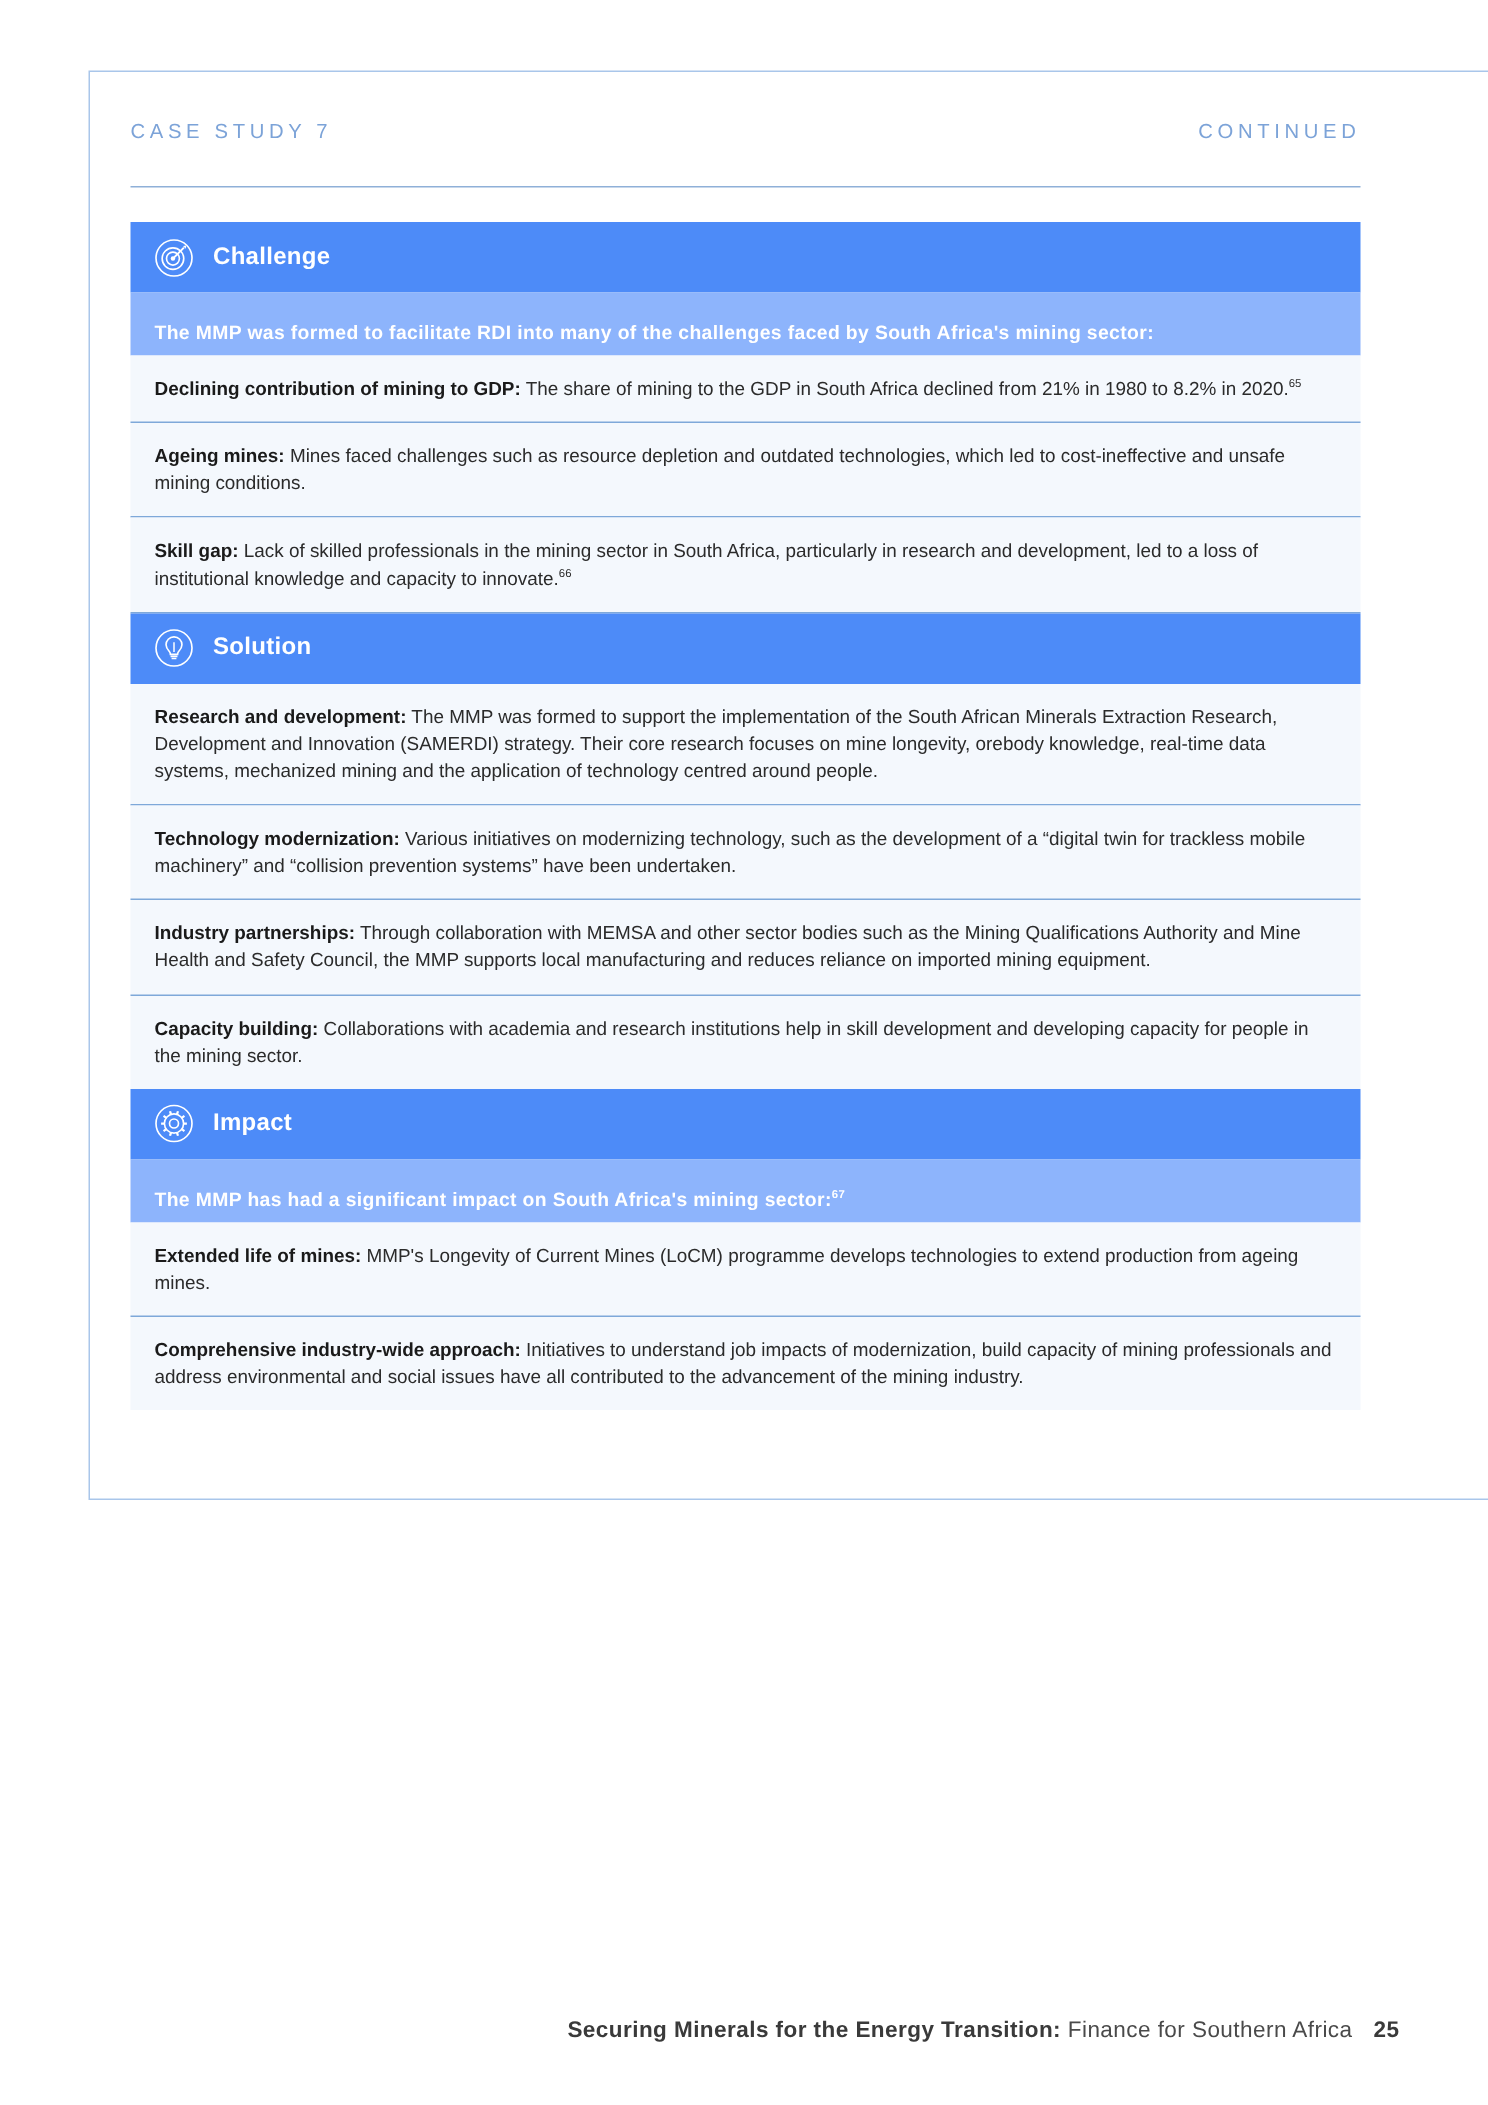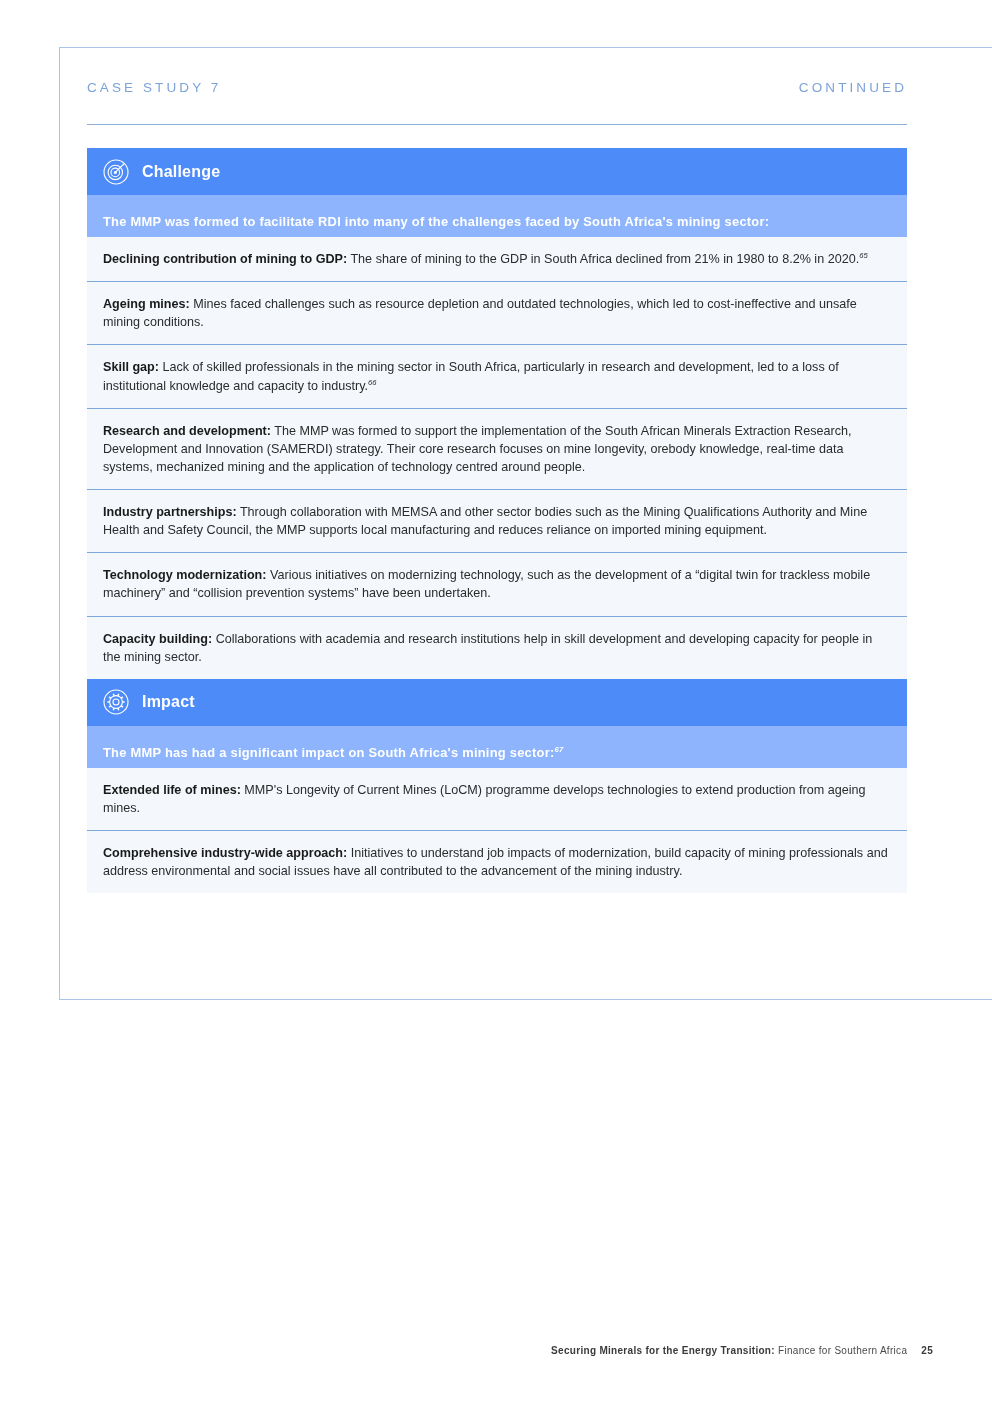--- a/index.html
+++ b/index.html
@@ -128,33 +128,32 @@
     color: #2b2b2b;
   }
   .row-text b {
     font-weight: 700;
     color: #1a1a1a;
   }
   sup {
     font-size: 7.6px;
     vertical-align: super;
     line-height: 0;
-    font-style: italic;
   }
 
   
   .page-footer {
     position: absolute;
     left: 0;
     top: 1345px;
     width: 992px;
     text-align: right;
     padding-right: 59px;
     box-sizing: border-box;
-    font-size: 10px;
+    font-size: 15px;
     color: #4a4a4a;
     letter-spacing: 0.3px;
     white-space: nowrap;
   }
   .page-footer .f-strong {
     font-weight: 600;
     color: #3a3a3a;
   }
   .page-footer .f-num {
     font-weight: 600;
@@ -190,30 +189,42 @@
       <div class="band-sub">
         <span class="band-sub-text">The MMP was formed to facilitate RDI into many of the challenges faced by South Africa's mining sector:</span>
       </div>
       <div class="row">
         <div class="row-text"><b>Declining contribution of mining to GDP:</b><span> The share of mining to the GDP in South Africa declined from 21% in 1980 to 8.2% in 2020.</span><sup>65</sup></div>
       </div>
       <div class="row">
         <div class="row-text"><b>Ageing mines:</b><span> Mines faced challenges such as resource depletion and outdated technologies, which led to cost-ineffective and unsafe mining conditions.</span></div>
       </div>
       <div class="row">
-        <div class="row-text"><b>Skill gap:</b><span> Lack of skilled professionals in the mining sector in South Africa, particularly in research and development, led to a loss of institutional knowledge and capacity to industry.</span><sup>66</sup></div>
+        <div class="row-text"><b>Skill gap:</b><span> Lack of skilled professionals in the mining sector in South Africa, particularly in research and development, led to a loss of institutional knowledge and capacity to innovate.</span><sup>66</sup></div>
+      </div>
+      <div class="band-head">
+        <span class="icon-wrap">
+          <svg viewBox="0 0 26 26">
+            <circle cx="13" cy="13" r="12" fill="none" stroke="#ffffff" stroke-width="1.1"></circle>
+            <path d="M13 5.6 C 9.9 5.6 7.7 8.0 7.7 10.9 C 7.7 12.9 8.9 14.2 9.8 15.2 C 10.4 15.9 10.6 16.5 10.6 17.2 L 15.4 17.2 C 15.4 16.5 15.6 15.9 16.2 15.2 C 17.1 14.2 18.3 12.9 18.3 10.9 C 18.3 8.0 16.1 5.6 13 5.6 Z" fill="none" stroke="#ffffff" stroke-width="1.1"></path>
+            <line x1="10.7" y1="18.6" x2="15.3" y2="18.6" stroke="#ffffff" stroke-width="1.1"></line>
+            <line x1="11.4" y1="20" x2="14.6" y2="20" stroke="#ffffff" stroke-width="1.1"></line>
+            <line x1="13" y1="9.2" x2="13" y2="15.6" stroke="#ffffff" stroke-width="1"></line>
+          </svg>
+        </span>
+        <span class="band-title">Solution</span>
       </div>
       <div class="row">
         <div class="row-text"><b>Research and development:</b><span> The MMP was formed to support the implementation of the South African Minerals Extraction Research, Development and Innovation (SAMERDI) strategy. Their core research focuses on mine longevity, orebody knowledge, real-time data systems, mechanized mining and the application of technology centred around people.</span></div>
       </div>
       <div class="row">
+        <div class="row-text"><b>Technology modernization:</b><span> Various initiatives on modernizing technology, such as the development of a “digital twin for trackless mobile machinery” and “collision prevention systems” have been undertaken.</span></div>
+      </div>
+      <div class="row">
         <div class="row-text"><b>Industry partnerships:</b><span> Through collaboration with MEMSA and other sector bodies such as the Mining Qualifications Authority and Mine Health and Safety Council, the MMP supports local manufacturing and reduces reliance on imported mining equipment.</span></div>
-      </div>
-      <div class="row">
-        <div class="row-text"><b>Technology modernization:</b><span> Various initiatives on modernizing technology, such as the development of a “digital twin for trackless mobile machinery” and “collision prevention systems” have been undertaken.</span></div>
       </div>
       <div class="row last-of-section">
         <div class="row-text"><b>Capacity building:</b><span> Collaborations with academia and research institutions help in skill development and developing capacity for people in the mining sector.</span></div>
       </div>
       <div class="band-head">
         <span class="icon-wrap">
           <svg viewBox="0 0 26 26">
             <circle cx="13" cy="13" r="12" fill="none" stroke="#ffffff" stroke-width="1.1"></circle>
             <g fill="none" stroke="#ffffff" stroke-width="1.1">
               <circle cx="13" cy="13" r="6.4"></circle>

